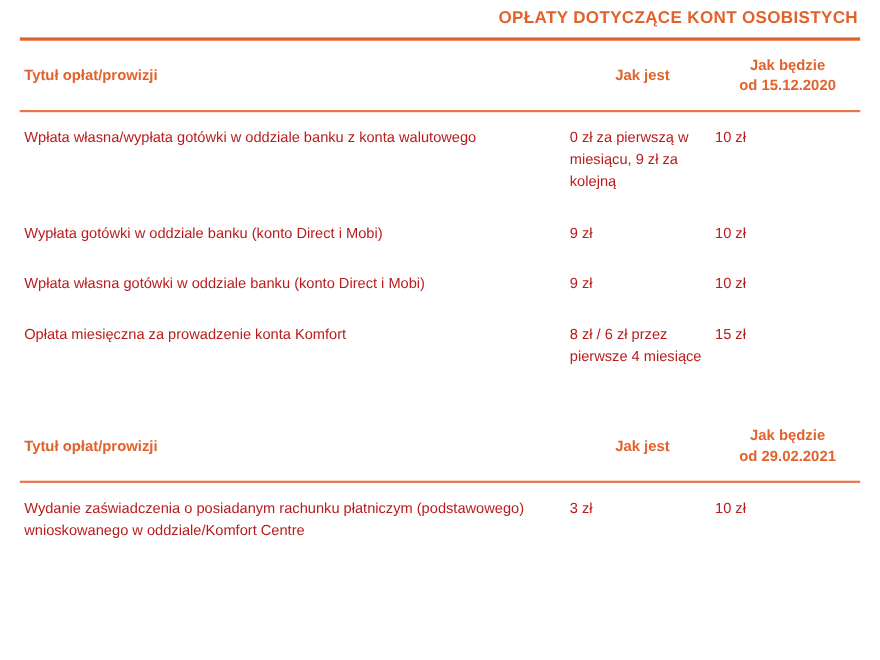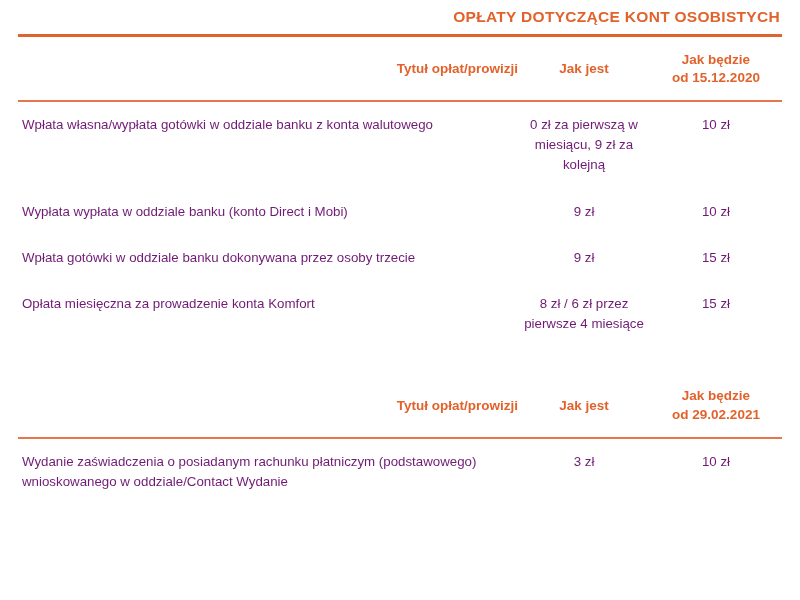--- a/index.html
+++ b/index.html
@@ -58,45 +58,45 @@
 
   thead th {
     color: #e2622c;
     font-size: 13.5px;
     font-weight: bold;
     line-height: 1.35;
     padding: 14px 0 13px 0;
     vertical-align: middle;
   }
   th.h-title {
-    text-align: right;
+    text-align: left;
     padding-left: 4px;
   }
   th.h-now, th.h-future {
     text-align: center;
   }
   th .h-line2 {
     display: block;
     white-space: nowrap;
   }
 
   tbody td {
     font-size: 13.3px;
     line-height: 1.52;
-    color: #701a75;
+    color: #b91c1c;
     vertical-align: top;
     padding: 13px 0 13px 0;
   }
   td.v-title {
     text-align: left;
     padding-left: 4px;
     padding-right: 14px;
   }
   td.v-now, td.v-future {
-    text-align: center;
+    text-align: left;
   }
 
   .section-gap {
     height: 26px;
   }
 </style>
 </head>
 <body>
 
 <div class="page">
@@ -131,28 +131,28 @@
         <col class="c-now">
         <col class="c-future">
     </colgroup>
     <tbody>
       <tr>
         <td class="v-title">Wpłata własna/wypłata gotówki w oddziale banku z konta walutowego</td>
         <td class="v-now">0 zł za pierwszą w miesiącu, 9 zł za kolejną</td>
         <td class="v-future">10 zł</td>
       </tr>
       <tr>
-        <td class="v-title">Wypłata wypłata w oddziale banku (konto Direct i Mobi)</td>
+        <td class="v-title">Wypłata gotówki w oddziale banku (konto Direct i Mobi)</td>
         <td class="v-now">9 zł</td>
         <td class="v-future">10 zł</td>
       </tr>
       <tr>
-        <td class="v-title">Wpłata gotówki w oddziale banku dokonywana przez osoby trzecie</td>
+        <td class="v-title">Wpłata własna gotówki w oddziale banku (konto Direct i Mobi)</td>
         <td class="v-now">9 zł</td>
-        <td class="v-future">15 zł</td>
+        <td class="v-future">10 zł</td>
       </tr>
       <tr>
         <td class="v-title">Opłata miesięczna za prowadzenie konta Komfort</td>
         <td class="v-now">8 zł / 6 zł przez pierwsze 4 miesiące</td>
         <td class="v-future">15 zł</td>
       </tr>
     </tbody>
   </table>
 
   <div class="section-gap"></div>
@@ -178,20 +178,20 @@
   <div class="rule-thin"></div>
 
   <table class="fee-table">
     <colgroup>
       <col class="c-title">
         <col class="c-now">
         <col class="c-future">
     </colgroup>
     <tbody>
       <tr>
-        <td class="v-title">Wydanie zaświadczenia o posiadanym rachunku płatniczym (podstawowego) wnioskowanego w oddziale/Contact Wydanie</td>
+        <td class="v-title">Wydanie zaświadczenia o posiadanym rachunku płatniczym (podstawowego) wnioskowanego w oddziale/Komfort Centre</td>
         <td class="v-now">3 zł</td>
         <td class="v-future">10 zł</td>
       </tr>
     </tbody>
   </table>
 
 </div>
 
 </body></html>

